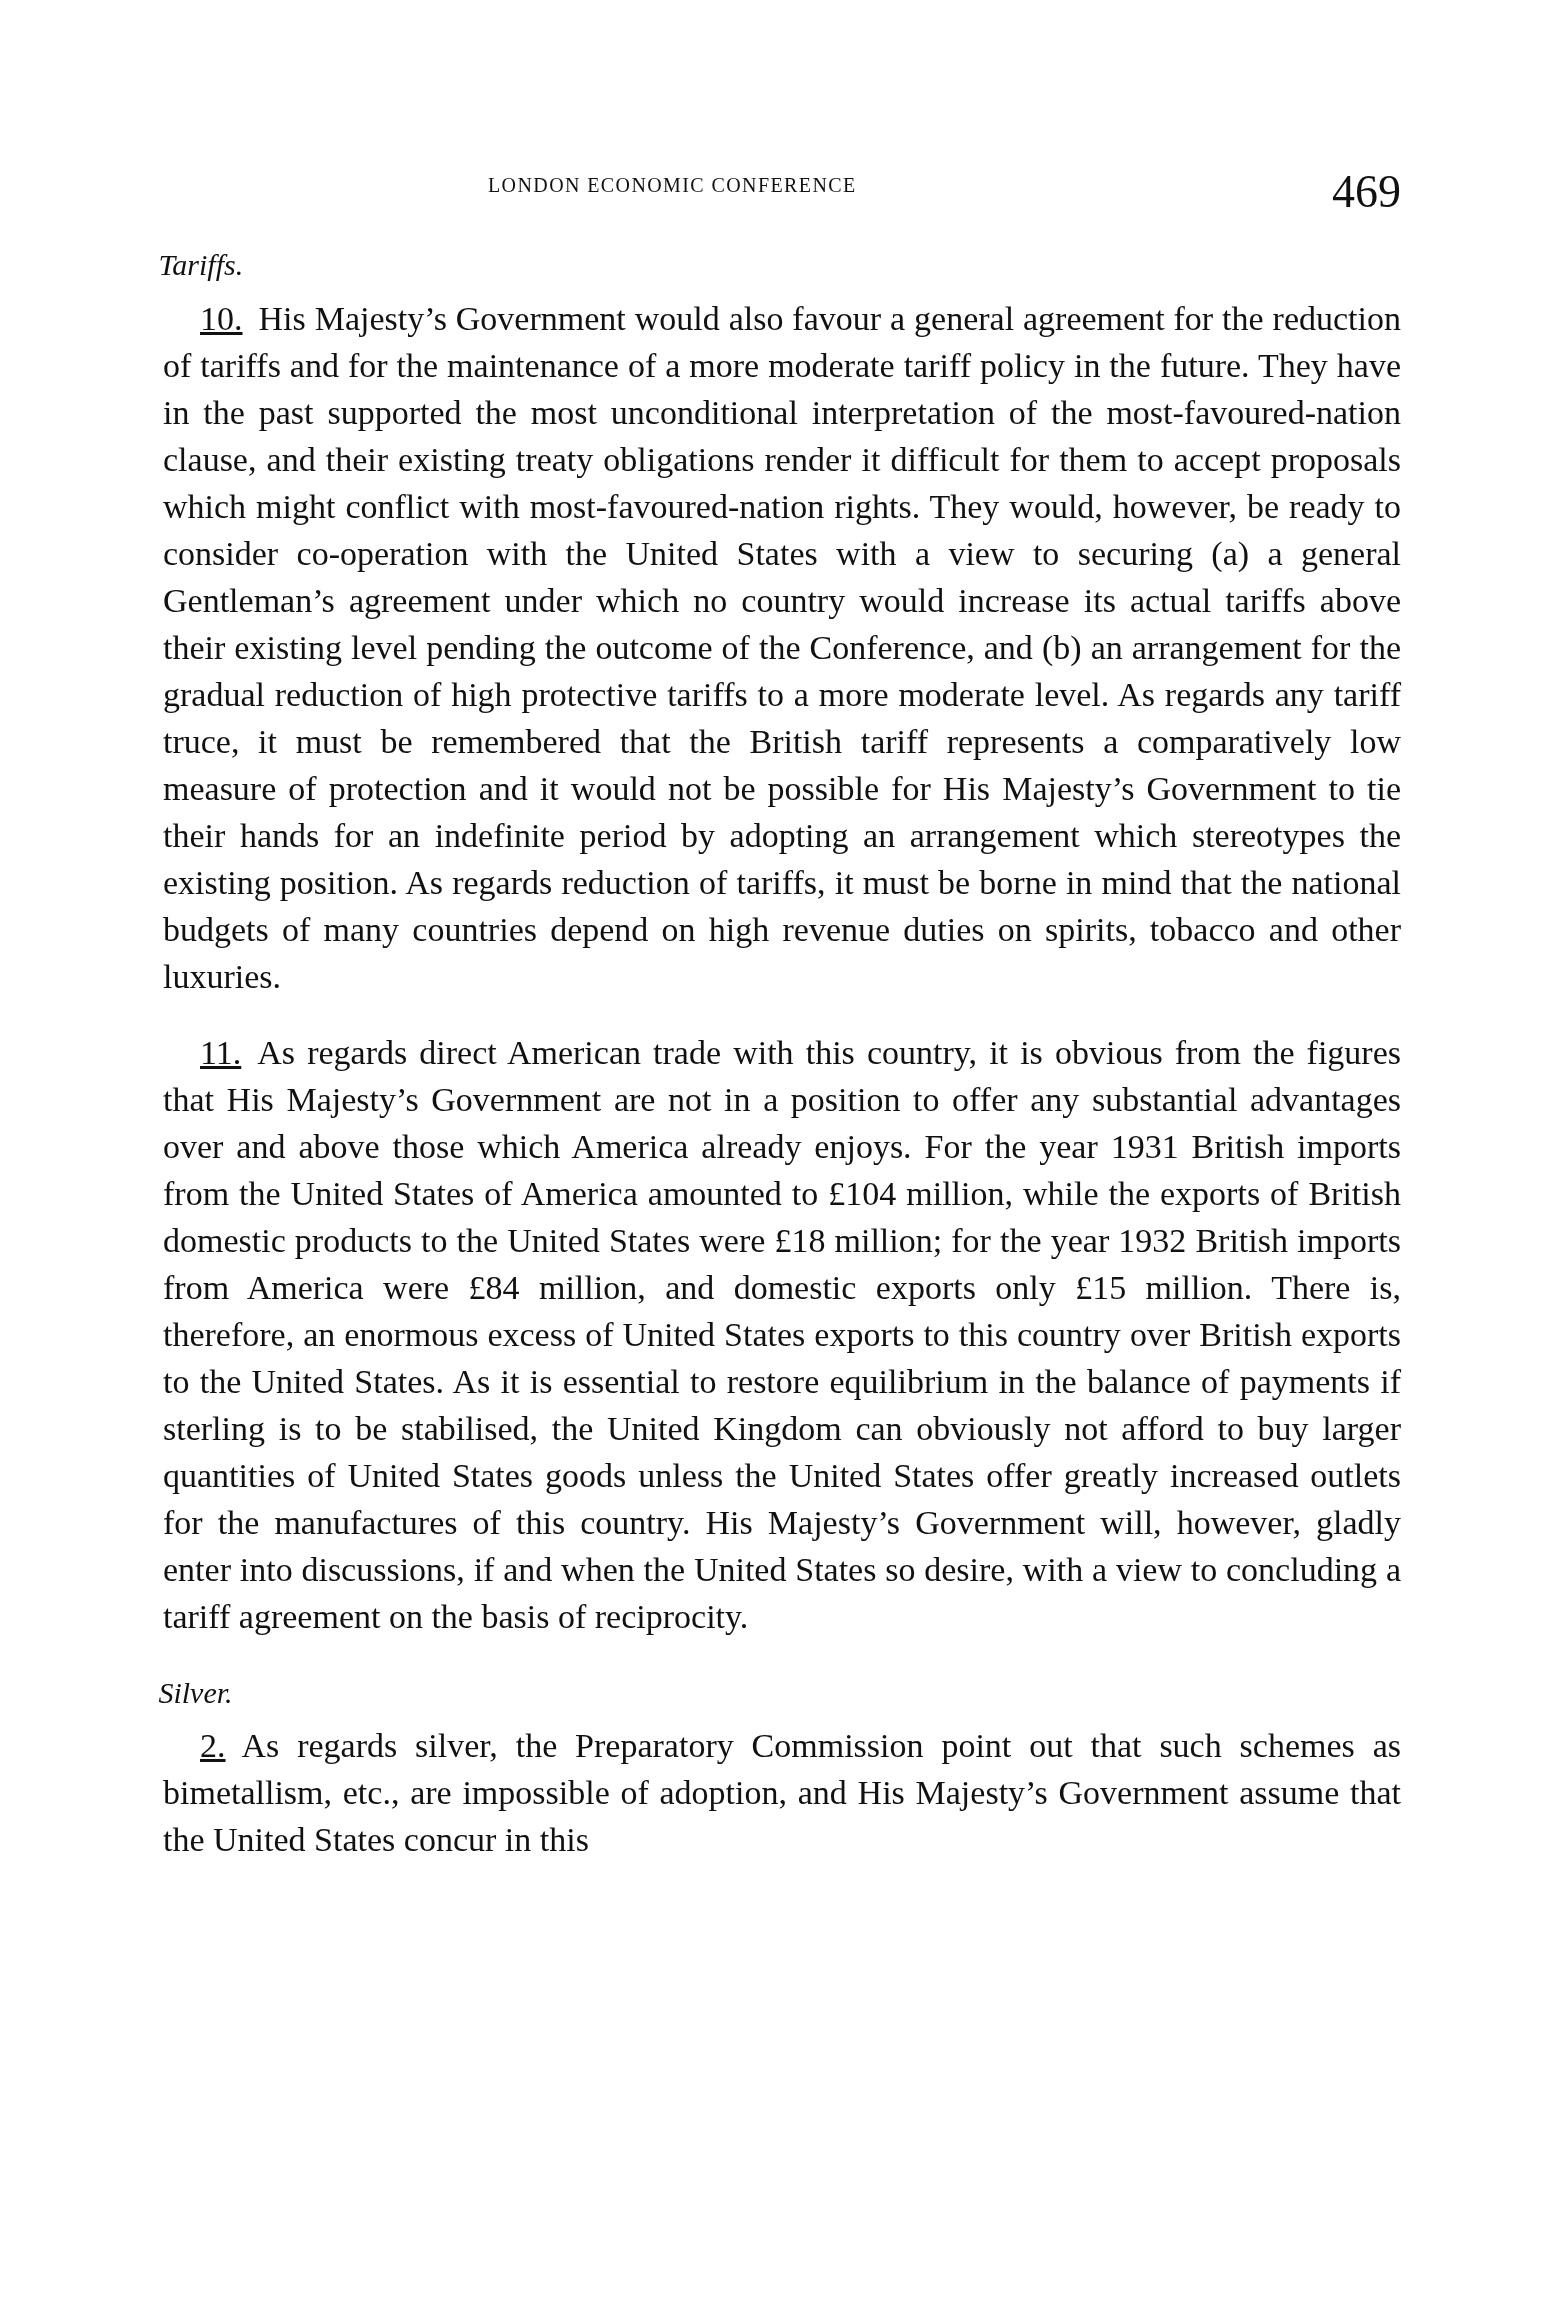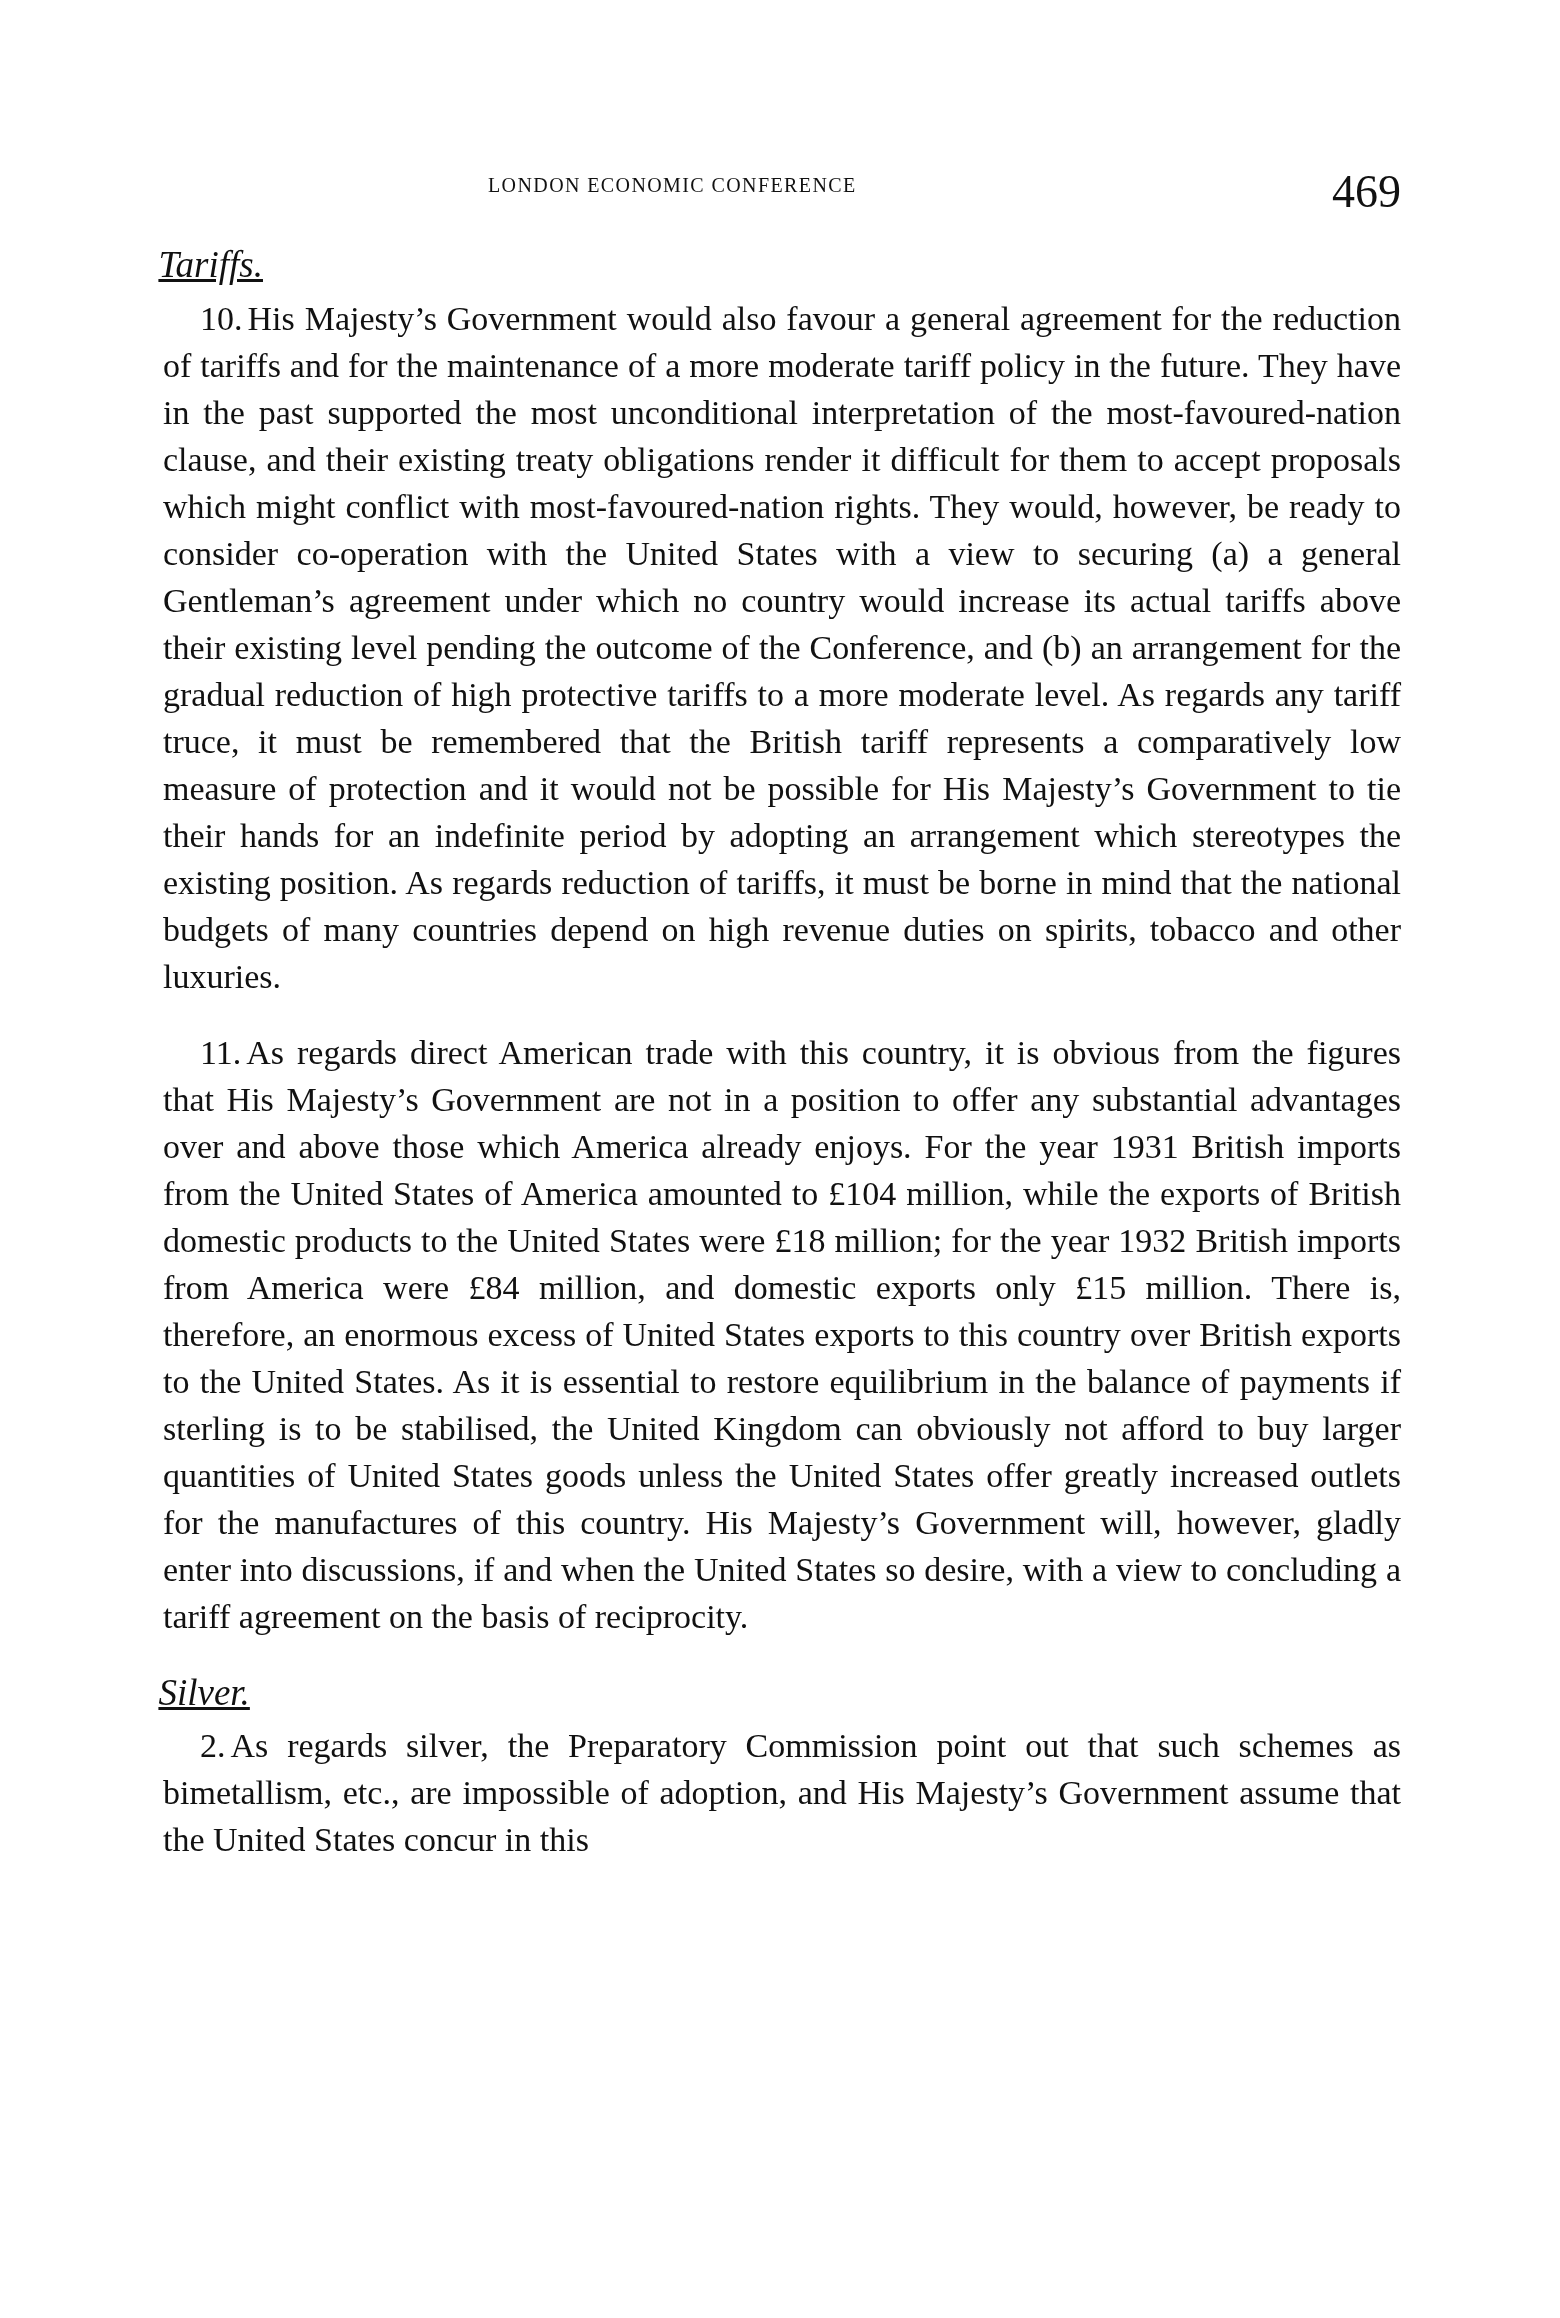--- a/index.html
+++ b/index.html
@@ -47,31 +47,31 @@
       position: absolute;
       top: 241px;
       left: 0;
       width: 1238px;
       font-size: 34px;
       line-height: 47px;
     }
     .section-heading {
       font-style: italic;
       margin: 0 0 6.5px -4.6px;
-      font-size: 37px;
-      text-decoration: underline;
+      font-size: 30px;
     }
     .para {
       margin: 0 0 29px 0;
       text-align: justify;
       text-indent: 37px;
       hyphens: manual;
     }
     .para .num {
-      margin-right: 5px;
+      margin-right: 16px;
+      text-decoration: underline;
     }
   </style>
 </head>
 <body>
 
 <div class="page">
   <div class="running-head">
     <span class="running-title">LONDON ECONOMIC CONFERENCE</span>
     <span class="page-number">469</span>
   </div>

